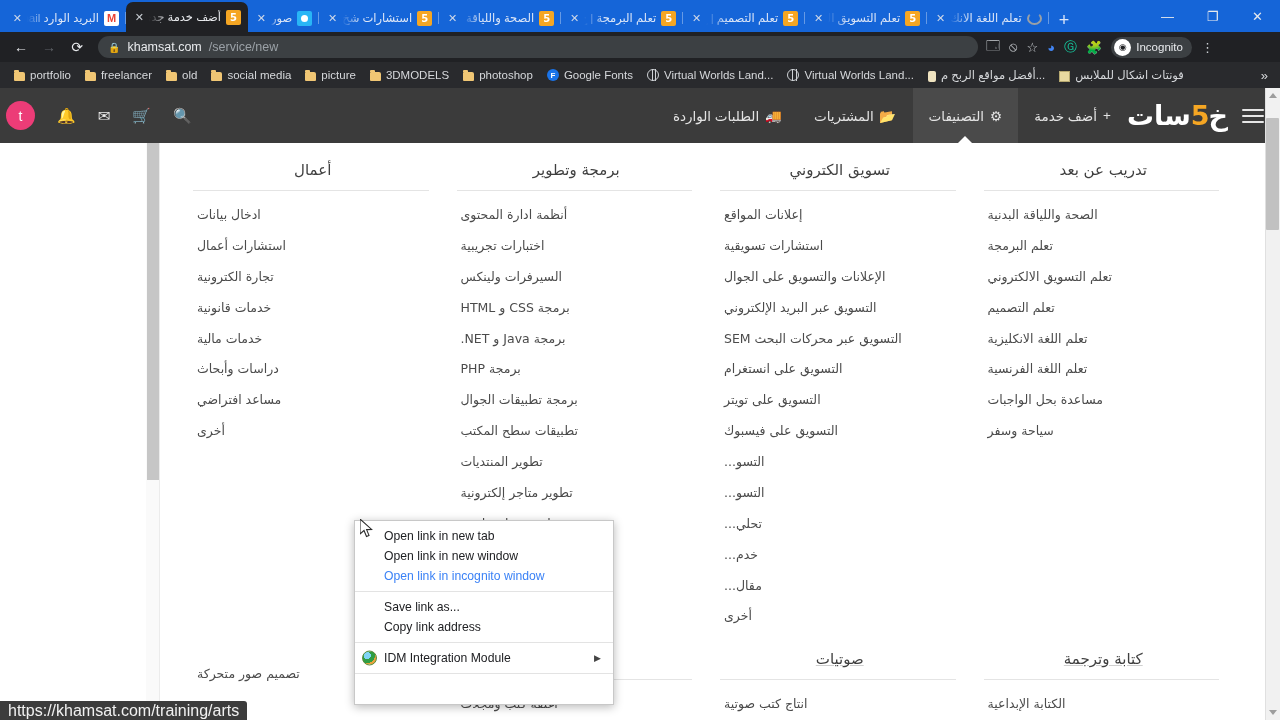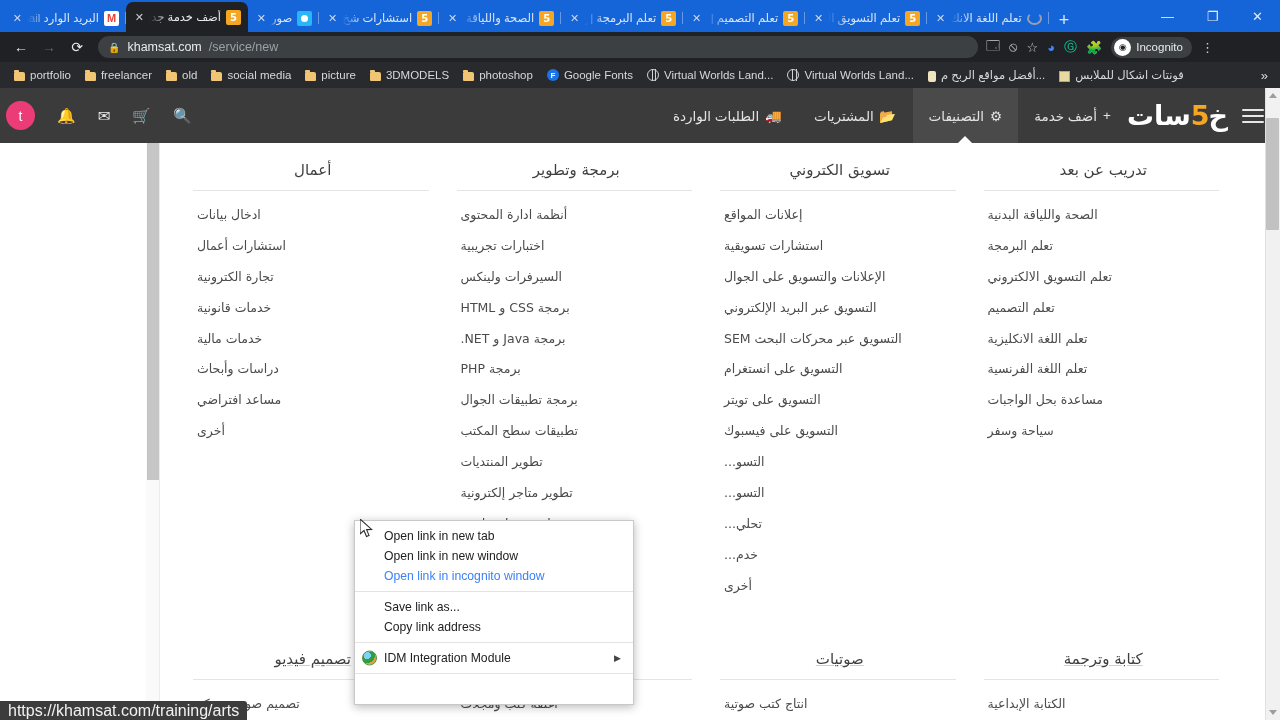--- a/index.html
+++ b/index.html
@@ -135,21 +135,21 @@
            border-left:4.5px solid transparent;border-right:4.5px solid transparent;}
   .varrow.up{ top:5px; border-bottom:5px solid #9d9d9d;}
   .varrow.dn{ bottom:5px; border-top:5px solid #9d9d9d;}
   .leftscroll{ position:absolute; left:146px; top:0; width:14px; bottom:0; background:#fafafa; border-right:1px solid #ececec;}
   .leftthumb{ position:absolute; left:147px; top:22px; width:12px; height:370px; background:#c6c6c6;}
   .leftarrow{ position:absolute; left:150px; top:4px; width:0;height:0;
               border-left:4px solid transparent;border-right:4px solid transparent;border-bottom:5px solid #a8a8a8;}
 
   
   .ctxmenu{
-    position:absolute; left:354px; top:432px; width:280px; background:#fff;
+    position:absolute; left:354px; top:432px; width:260px; background:#fff;
     border:1px solid #c8c8c8; box-shadow:0 2px 9px rgba(0,0,0,.28);
     padding:5px 0; direction:ltr; font-size:12.2px; color:#202124;
     font-family:"Liberation Sans","DejaVu Sans",sans-serif;
   }
   .ctxitem{ height:20px; display:flex; align-items:center; padding:0 12px 0 29px; position:relative; white-space:nowrap;}
   .ctxitem.disabled{ color:#3b82f6; }
   .ctxsep{ height:1px; background:#e3e3e3; margin:5px 0; }
   .ctxshort{ margin-left:auto; color:#5f6368; font-size:11.5px;}
   .ctxarrow{ margin-left:auto; font-size:9px; color:#444; }
   .ctxicon{ position:absolute; left:7px; top:50%; transform:translateY(-50%);
@@ -377,20 +377,21 @@
             <li>الإعلانات والتسويق على الجوال</li>
             <li>التسويق عبر البريد الإلكتروني</li>
             <li>التسويق عبر محركات البحث SEM</li>
             <li>التسويق على انستغرام</li>
             <li>التسويق على تويتر</li>
             <li>التسويق على فيسبوك</li>
             <li>التسو...</li>
             <li>التسو...</li>
             <li>تحلي...</li>
             <li>خدم...</li>
+            <li>مقال...</li>
             <li>أخرى</li>
           </ul>
         </div>
 
         <div class="megacol">
           <div class="colhead">برمجة وتطوير</div>
           <ul class="collist">
             <li>أنظمة ادارة المحتوى</li>
             <li>اختبارات تجريبية</li>
             <li>السيرفرات ولينكس</li>
@@ -436,21 +437,20 @@
             <li>انتاج كتب صوتية</li>
           </ul>
         </div>
         <div class="megacol">
           <div class="colhead underlined">تصميم</div>
           <ul class="collist">
             <li>أغلفة كتب ومجلات</li>
           </ul>
         </div>
         <div class="megacol">
-          <div class="colhead underlined">تصميم فيديو</div>
           <ul class="collist">
             <li>تصميم صور متحركة</li>
           </ul>
         </div>
       </div>
     </div>
 
     <div class="vscroll">
       <div class="varrow up"></div>
       <div class="vthumb"></div>

